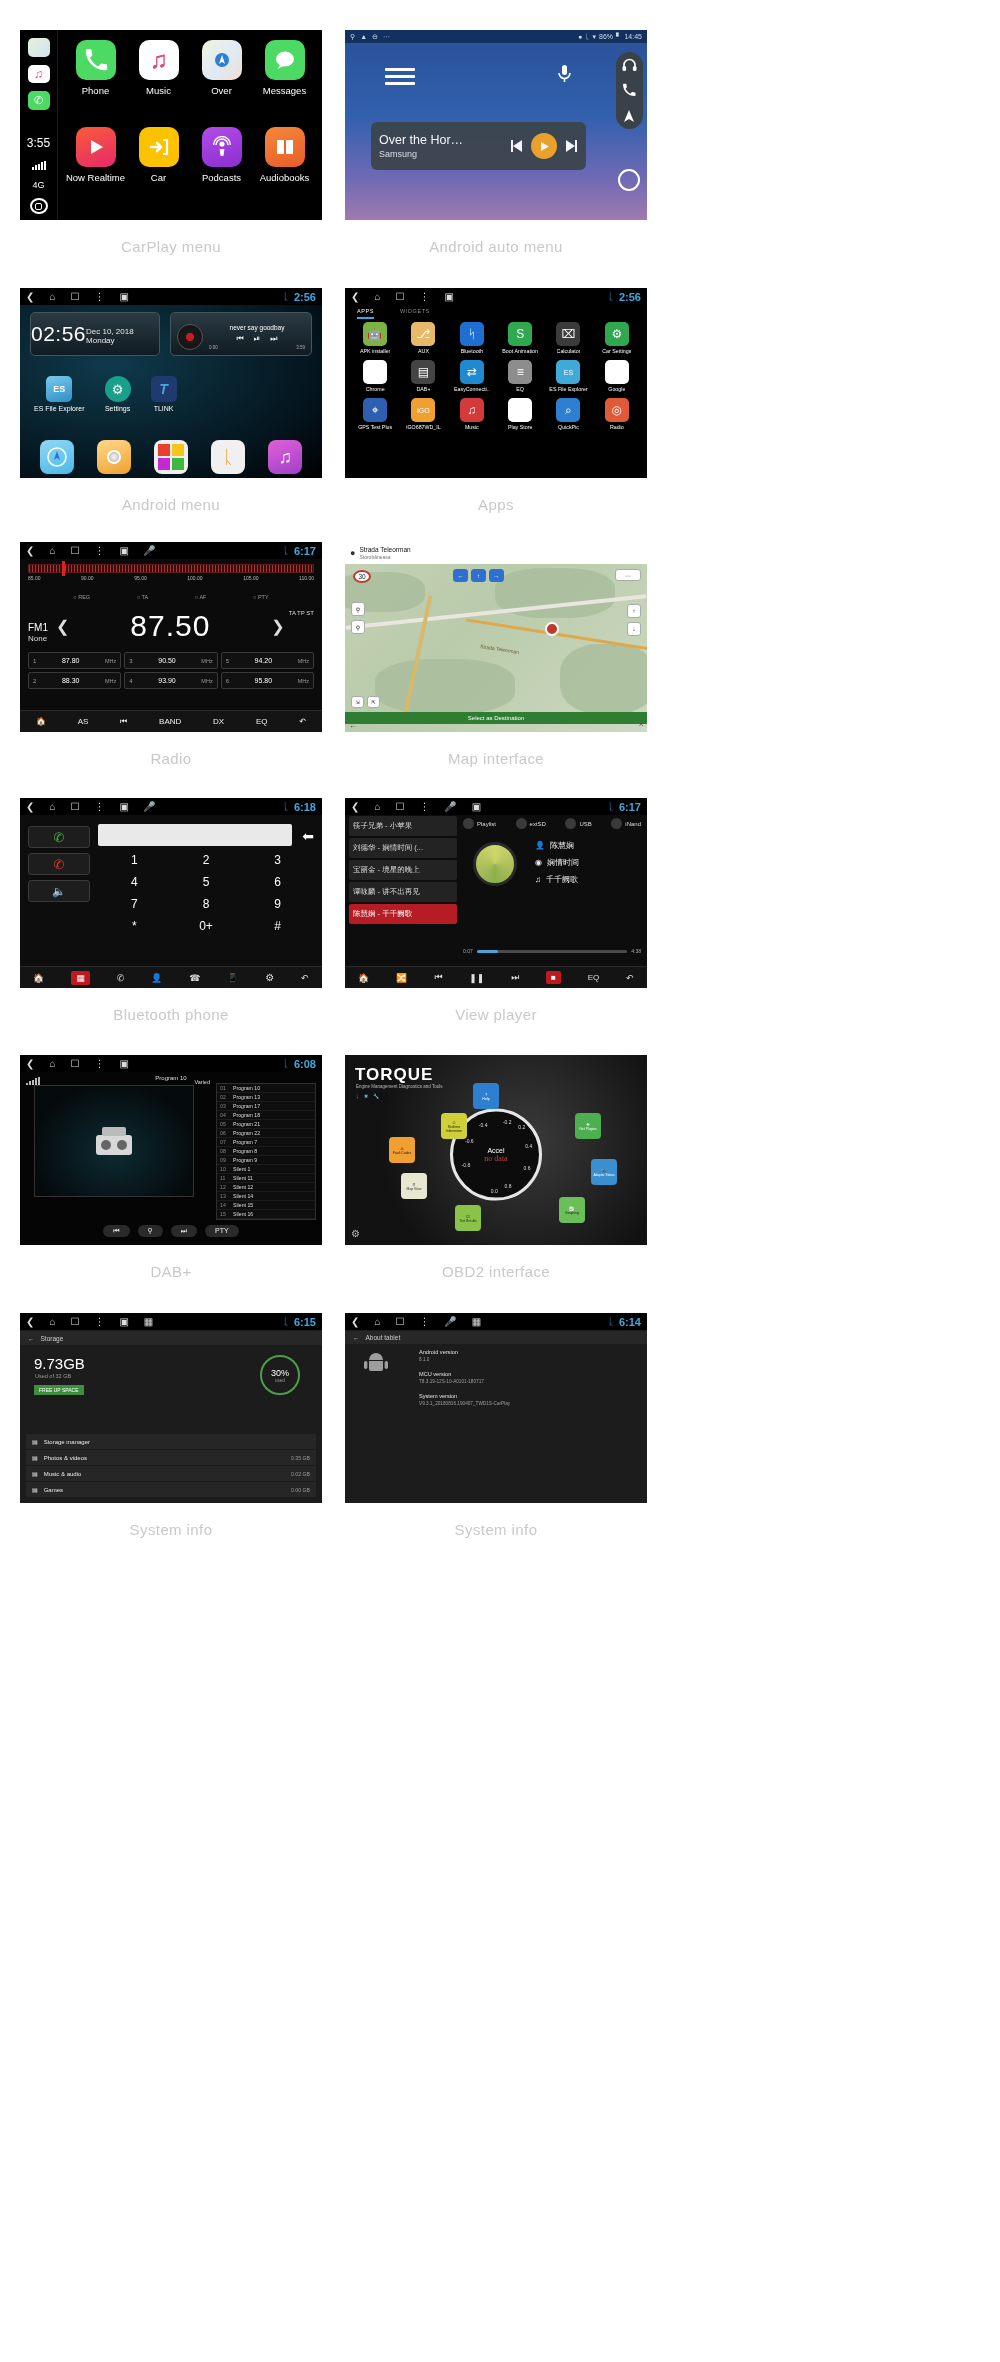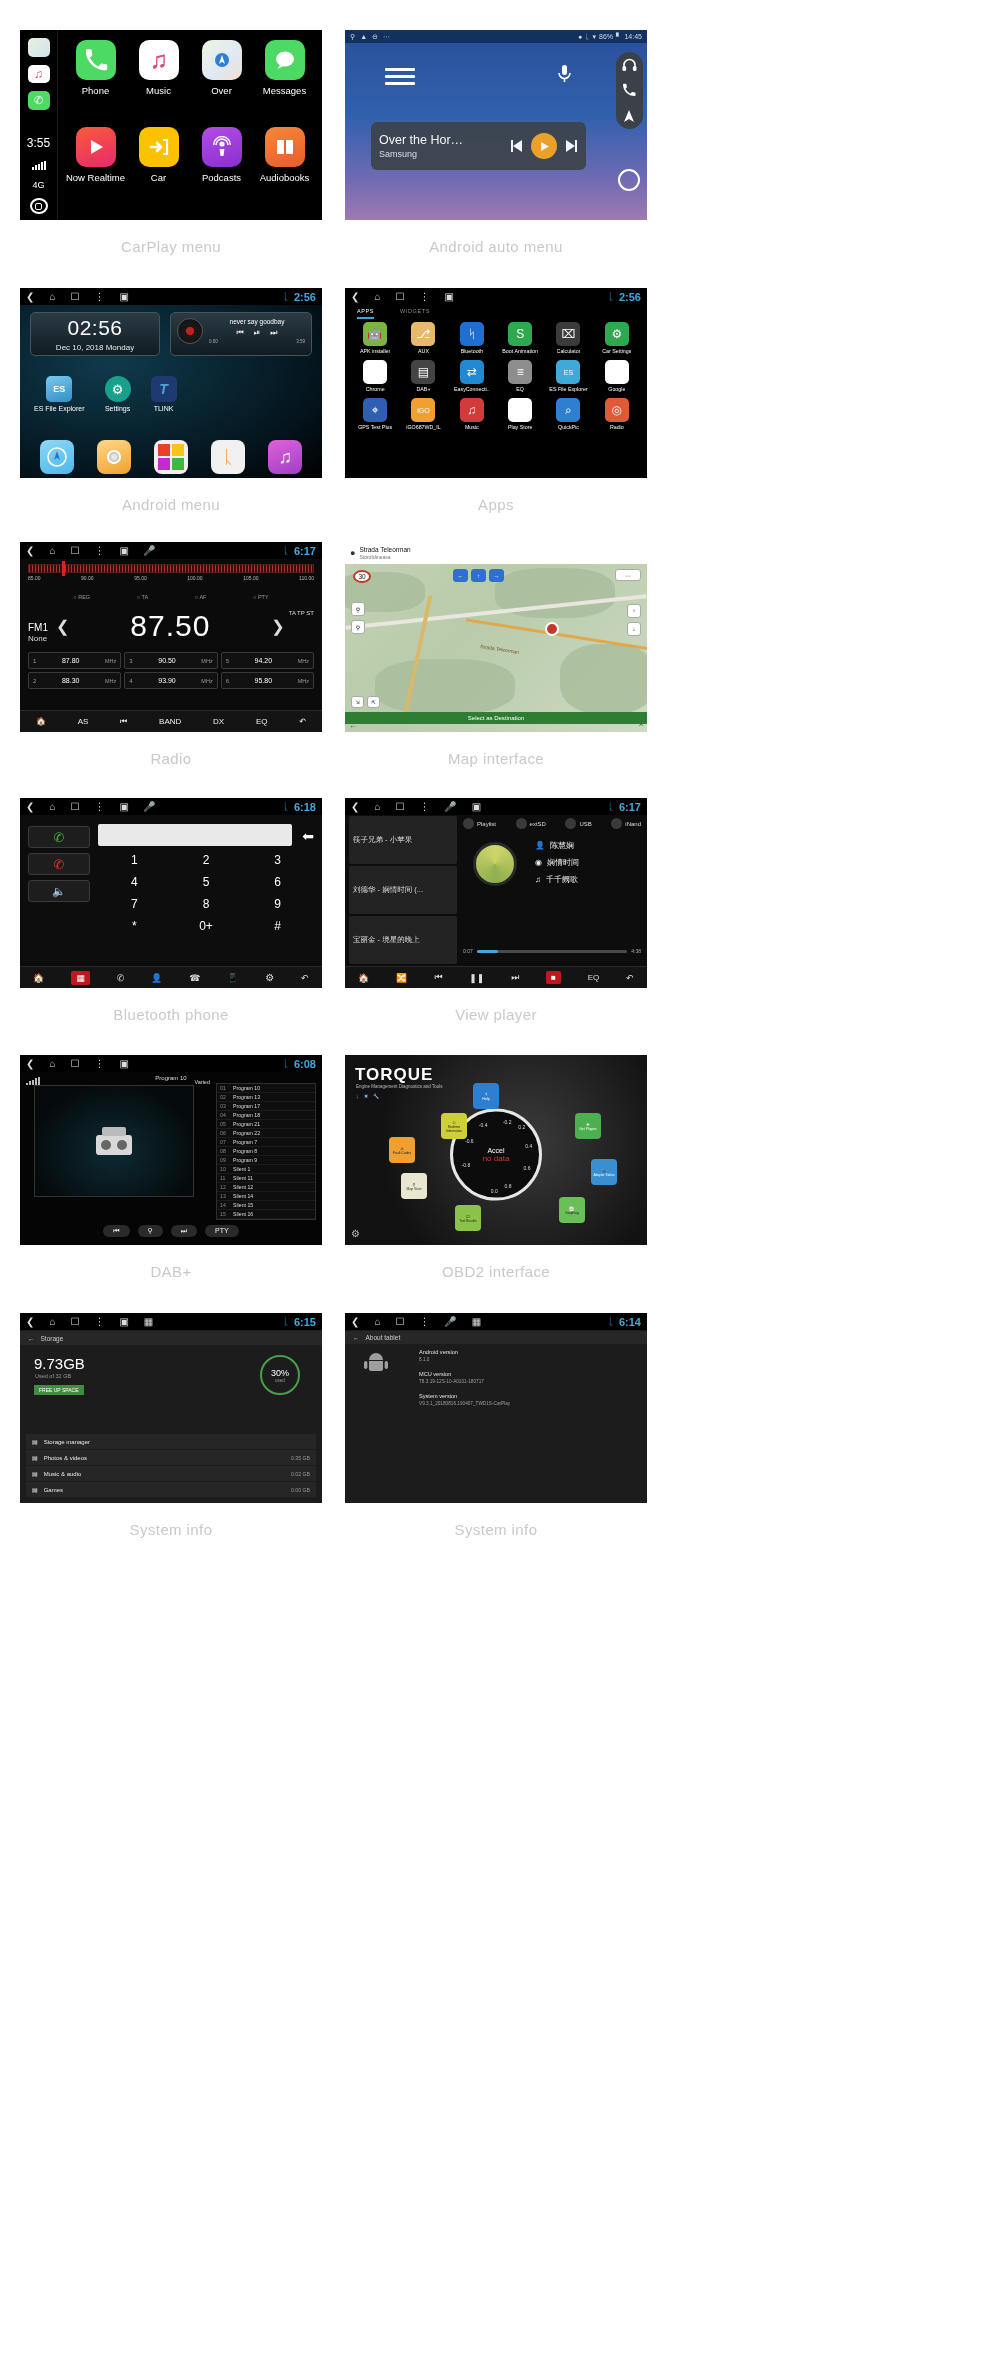--- a/index.html
+++ b/index.html
@@ -55,21 +55,21 @@
   .aa-play { width:26px; height:26px; border-radius:50%; background:#f6a623; display:flex; align-items:center; justify-content:center;}
   .aa-rail { position:absolute; right:4px; top:22px; width:28px; display:flex; flex-direction:column; align-items:center; gap:4px;}
   .aa-pill { width:27px; background:#3a4149; border-radius:14px; display:flex; flex-direction:column; align-items:center;
              padding:6px 0; gap:12px; }
   .aa-circ { width:22px; height:22px; border-radius:50%; border:2px solid #fff; margin-top:36px;}
 
   
   .ah { width:100%; height:100%; background:radial-gradient(ellipse at 30% 40%,#0f3a4c 0%,#04141d 70%,#000 100%); position:relative;}
   .ah-widgets { position:absolute; top:24px; left:10px; right:10px; display:flex; gap:10px;}
   .ah-w { flex:1; background:linear-gradient(180deg,#2b3b44 0%,#101b22 100%); border:1px solid #46545c; border-radius:5px;
-          height:44px; display:flex; flex-direction:column; align-items:center; justify-content:center;}
+          height:44px; display:flex; flex-direction:row; align-items:center; justify-content:center;}
   .ah-clock { color:#fff; font-size:21px; font-weight:300; letter-spacing:.5px;}
   .ah-date { color:#e6e6e6; font-size:8px; margin-top:3px;}
   .ah-row { position:absolute; top:88px; left:14px; display:flex; gap:20px;}
   .ah-item { display:flex; flex-direction:column; align-items:center; gap:3px;}
   .ah-ic { width:26px; height:26px; border-radius:5px; display:flex; align-items:center; justify-content:center;}
   .ah-lb { color:#fff; font-size:7px;}
   .ah-dock { position:absolute; bottom:4px; left:0; right:0; display:flex; justify-content:space-around; padding:0 8px;}
   .ah-dk { width:34px; height:34px; border-radius:8px; }
 
   
@@ -134,21 +134,21 @@
             display:flex; align-items:center; justify-content:space-around;}
   .bp-act { background:#c0181f; border-radius:2px; padding:2px 5px;}
 
   
   .ms { width:100%; height:100%; background:#0d0d0d; position:relative; color:#fff;}
   .ms-tabs { position:absolute; top:20px; right:6px; left:118px; display:flex; justify-content:space-between;
              color:#ddd; font-size:6px; }
   .ms-tab { display:flex; align-items:center; gap:3px;}
   .ms-dot { width:11px; height:11px; border-radius:50%; background:#3a3a3a; display:inline-block;}
   .ms-list { position:absolute; top:18px; left:4px; width:108px; display:flex; flex-direction:column; gap:2px;}
-  .ms-li { background:#232323; border-radius:2px; font-size:7.5px; padding:19px 4px; color:#ddd;
+  .ms-li { background:#232323; border-radius:2px; font-size:7.5px; padding:5px 4px; color:#ddd;
            white-space:nowrap; overflow:hidden; text-overflow:ellipsis;}
   .ms-li.on { background:#b51c23; color:#fff;}
   .ms-art { position:absolute; top:44px; left:128px; width:44px; height:44px; border-radius:50%;
             background:conic-gradient(#cfd66a,#8fae4e,#cfd66a); border:3px solid #2a2a2a;}
   .ms-info { position:absolute; top:42px; left:190px; right:6px; display:flex; flex-direction:column; gap:6px;
              font-size:8px; color:#eee;}
   .ms-info div { display:flex; align-items:center; gap:5px;}
   .ms-prog { position:absolute; bottom:34px; left:118px; right:6px; display:flex; align-items:center; gap:4px;}
   .ms-prog .t { font-size:5px; color:#aaa;}
   .ms-track { flex:1; height:3px; background:#4a4a4a; border-radius:2px; position:relative;}
@@ -170,21 +170,21 @@
   .db-b { background:#2a2a2a; border-radius:9px; padding:2px 10px; font-size:7px; color:#eee;}
 
   
   .ob { width:100%; height:100%; background:radial-gradient(circle at 60% 45%,#3b3b3b 0%,#121212 70%); position:relative; color:#fff;}
   .ob-logo { position:absolute; top:10px; left:10px; font-size:17px; font-weight:bold; letter-spacing:1px;}
   .ob-sub { position:absolute; top:29px; left:11px; font-size:4.5px; color:#bbb;}
   .ob-gauge { position:absolute; left:50%; top:50%; transform:translate(-50%,-45%); width:92px; height:92px;
               border-radius:50%; background:#0c0c0c; border:3px solid #e6e6e6; display:flex; flex-direction:column;
               align-items:center; justify-content:center;}
   .ob-accel { font-size:7px; color:#fff;}
-  .ob-nodata { font-size:8px; color:#d03c3c;}
+  .ob-nodata { font-size:8px; color:#d03c3c;font-family:Liberation Serif, serif;}
   .ob-ticks { position:absolute; inset:0; }
   .ob-tk { position:absolute; font-size:5px; color:#ddd;}
   .ob-icon { position:absolute; width:26px; height:26px; border-radius:4px; display:flex; flex-direction:column;
              align-items:center; justify-content:center; font-size:4px; text-align:center; color:#fff;}
 
   
   .st { width:100%; height:100%; background:#1c1c1c; position:relative; color:#e9e9e9;}
   .st-hd { position:absolute; top:18px; left:0; right:0; height:14px; background:#272727;
            display:flex; align-items:center; padding:0 8px; gap:6px; font-size:6.5px; color:#ccc;}
   .st-big { position:absolute; top:42px; left:14px; font-size:15px; color:#fff;}

